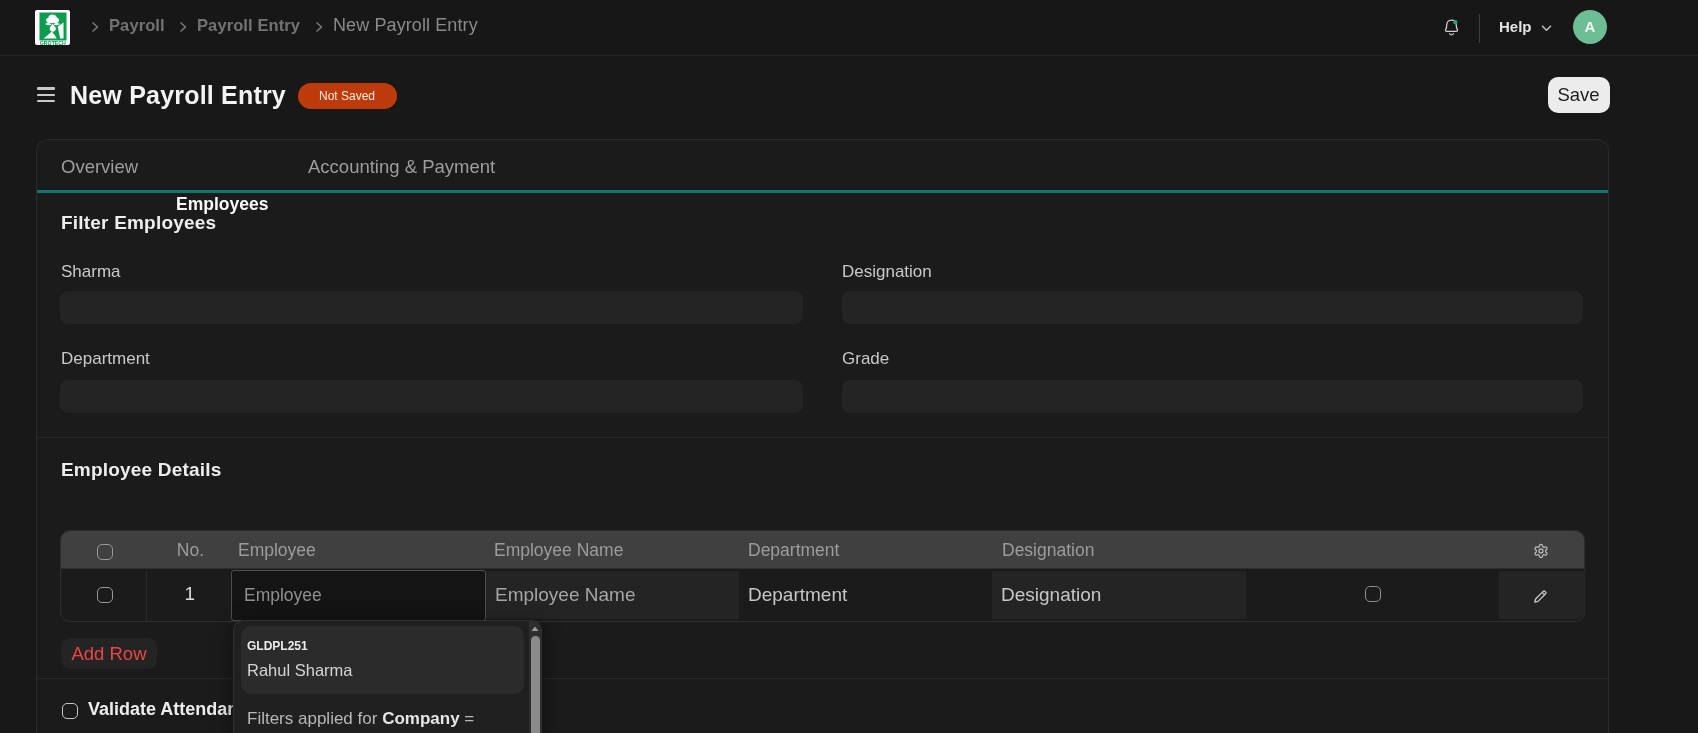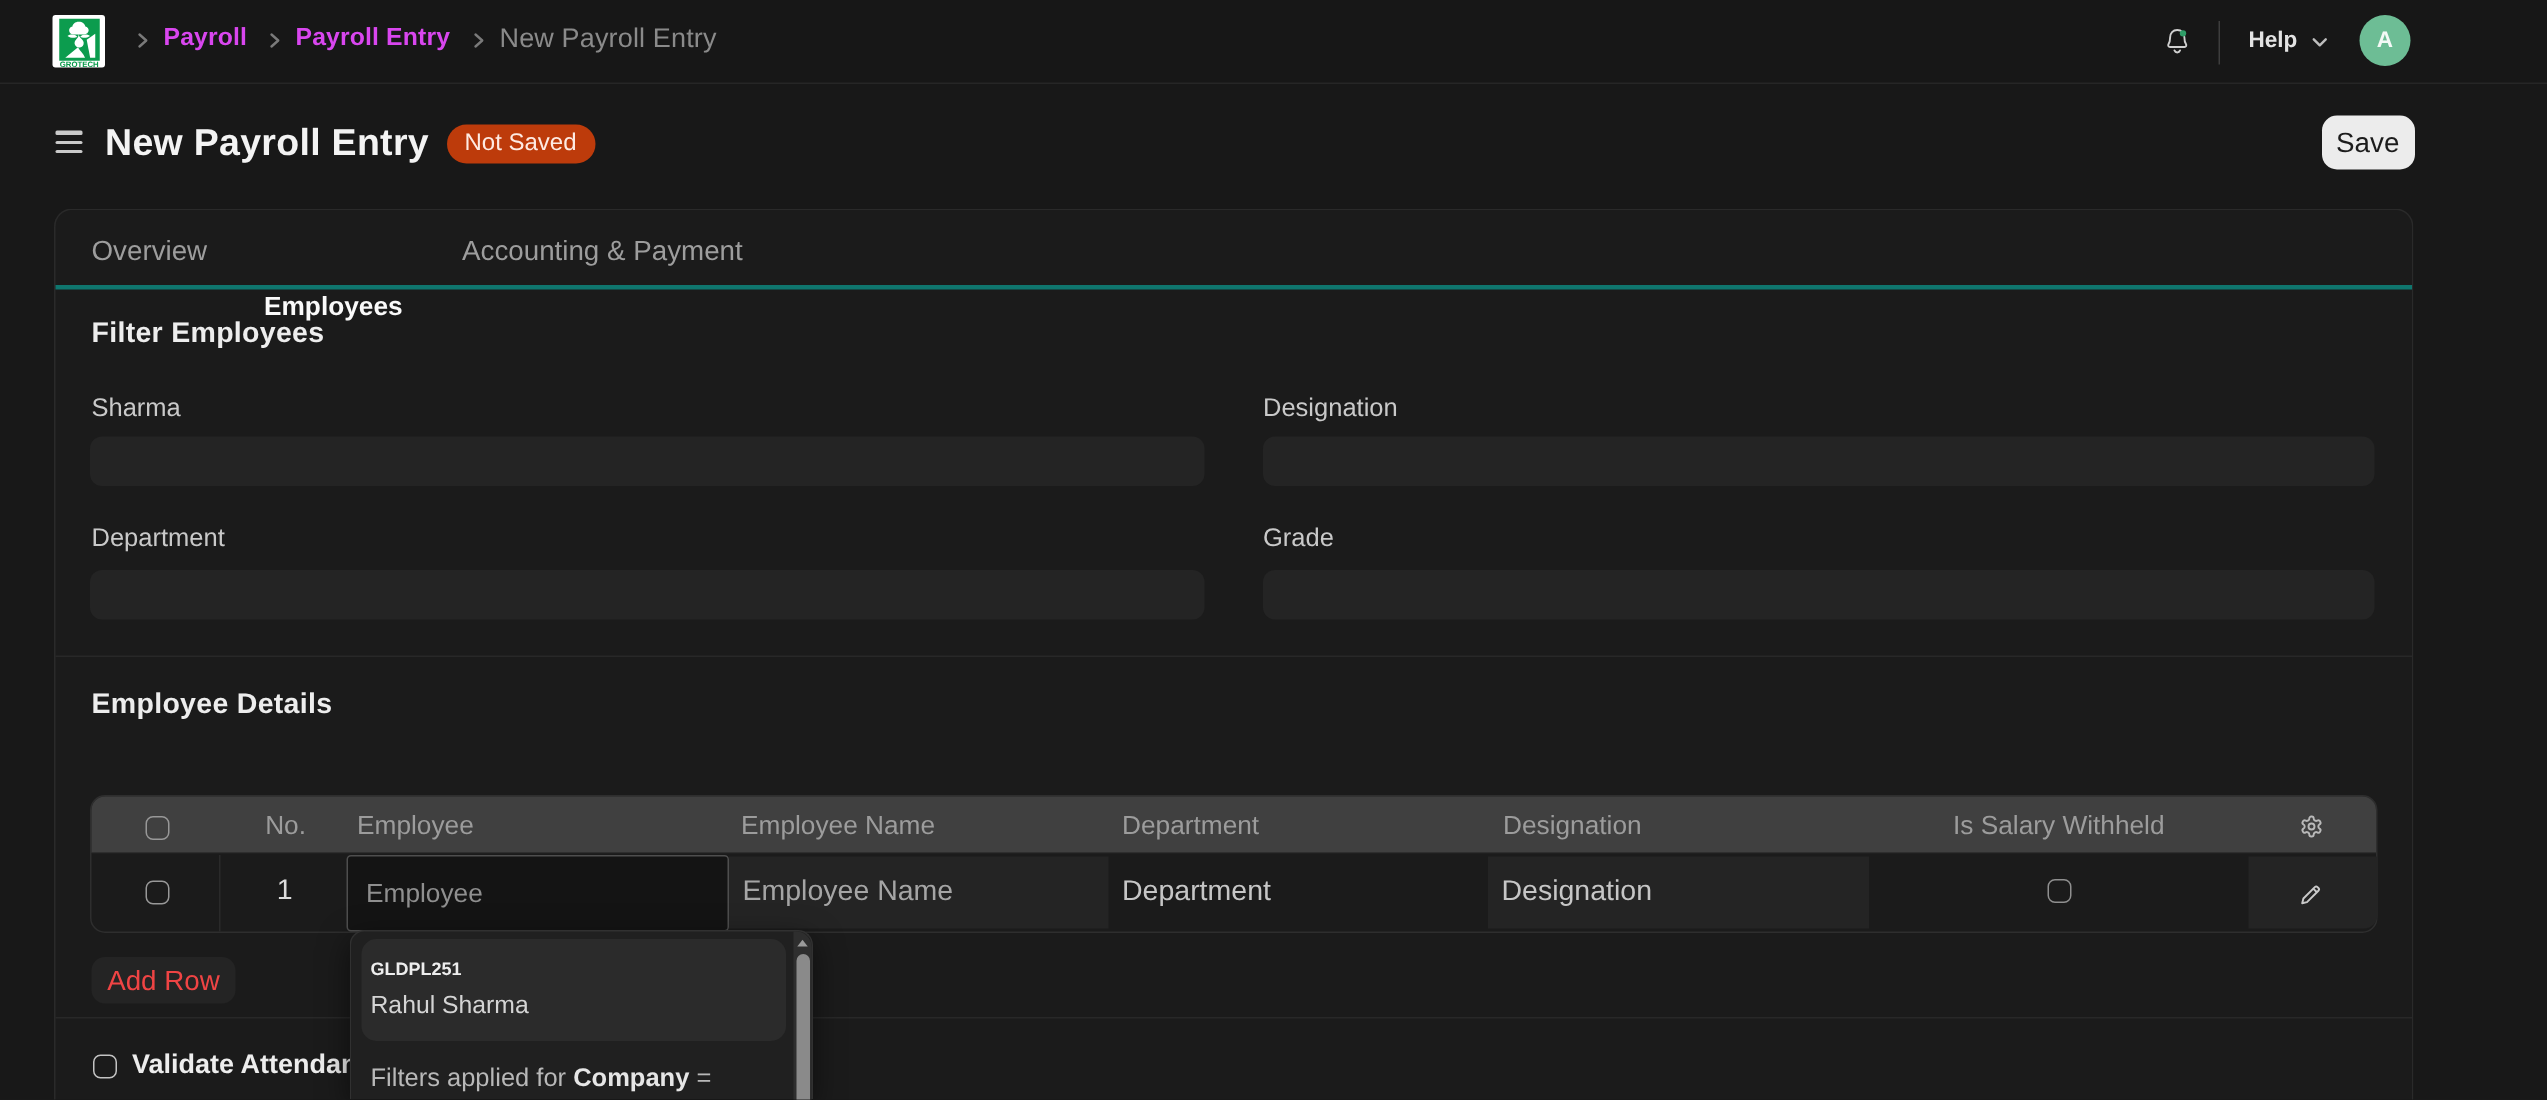--- a/index.html
+++ b/index.html
@@ -3,34 +3,34 @@
 <meta charset="utf-8">
 <style>
   * { margin:0; padding:0; box-sizing:border-box; }
   html,body { width:1698px; height:733px; overflow:hidden; }
   body { background:#181818; font-family:"Liberation Sans", sans-serif; position:relative; }
 
   
   #navbar { position:absolute; left:0; top:0; width:1698px; height:56px; background:#171717; border-bottom:1px solid #262626; }
   #logo { position:absolute; left:35px; top:10px; width:35px; height:35px; background:#ffffff; border-radius:2px; }
   .crumb-sep { position:absolute; top:20px; width:14px; height:14px; }
-  .crumb { position:absolute; top:16px; font-size:16.5px; font-weight:bold; color:#d946ef; letter-spacing:0.1px; }
+  .crumb { position:absolute; top:16px; font-size:16.5px; font-weight:bold; color:#737373; letter-spacing:0.1px; }
   .crumb.current { color:#8a8a8a; font-weight:normal; font-size:18px; top:15px; }
   #searchbar { position:absolute; left:1028px; top:10px; width:374px; height:36px; background:#272727; border-radius:9px; }
   #searchtext { position:absolute; left:45px; top:7px; font-size:17.5px; color:#c9c9c9; }
   #bellwrap { position:absolute; left:1443px; top:18px; width:17px; height:19px; }
   #navdivider { position:absolute; left:1479px; top:14px; width:1px; height:29px; background:#3d3d3d; }
   #helptext { position:absolute; left:1499px; top:18px; font-size:15px; font-weight:bold; color:#e3e3e3; }
   #helpchev { position:absolute; left:1540px; top:22px; }
   #avatar { position:absolute; left:1573px; top:10px; width:34px; height:34px; border-radius:50%; background:#6dbd95; color:#f4f9f6; font-size:15px; font-weight:bold; text-align:center; line-height:34px; }
 
   
   .hline { position:absolute; left:37px; width:17.5px; height:2.2px; background:#c9c9c9; border-radius:1px; }
   #title { position:absolute; left:70px; top:81px; font-size:25px; font-weight:bold; color:#f3f3f3; letter-spacing:0.2px; }
-  #pill { position:absolute; left:297.5px; top:82.5px; width:99px; height:26px; border-radius:13px; background:#bd3b0b; color:#feebe3; font-size:16px; text-align:center; line-height:26px; }
+  #pill { position:absolute; left:297.5px; top:82.5px; width:99px; height:26px; border-radius:13px; background:#bd3b0b; color:#feebe3; font-size:12px; text-align:center; line-height:26px; }
   #savebtn { position:absolute; left:1547.5px; top:77px; width:62px; height:36px; border-radius:10px; background:#ececec; color:#1c1c1c; font-size:18.5px; text-align:center; line-height:35px; }
 
   
   #card { position:absolute; left:36px; top:139px; width:1573px; height:700px; background:#1b1b1b; border:1px solid #2a2a2a; border-bottom:none; border-radius:12px 12px 0 0; }
   
   #tabs { position:absolute; left:0; top:0; width:100%; height:53px; border-bottom:3px solid #0f766e; }
   .tab { position:absolute; top:16px; font-size:18.5px; color:#9d9d9d; }
   .tab.active { color:#fafafa; font-weight:bold; font-size:17.5px; top:17px;margin-top:37px; }
 
   .sechead { position:absolute; font-size:19px; font-weight:bold; color:#ededed; letter-spacing:0.2px; }
@@ -133,21 +133,20 @@
   <div class="sechead" style="left:24px; top:319px;">Employee Details</div>
 
   <div id="grid">
     <div id="gridhead">
       <div class="cbox" style="left:36px; top:13px;"></div>
       <div class="ghtext" style="left:113px; width:30px; text-align:right;">No.</div>
       <div class="ghtext" style="left:177px;">Employee</div>
       <div class="ghtext" style="left:433px;">Employee Name</div>
       <div class="ghtext" style="left:687px;">Department</div>
       <div class="ghtext" style="left:941px;">Designation</div>
-      <div class="ghtext" style="left:1185px; width:253px; text-align:center;">Is Salary Withheld</div>
       <svg id="gear" style="position:absolute; left:1472px; top:12px;" width="16" height="16" viewBox="0 0 24 24" fill="none" stroke="#b9b9b9" stroke-width="1.9" stroke-linecap="round" stroke-linejoin="round">
         <path d="M12.22 2h-.44a2 2 0 0 0-2 2v.18a2 2 0 0 1-1 1.73l-.43.25a2 2 0 0 1-2 0l-.15-.08a2 2 0 0 0-2.73.73l-.22.38a2 2 0 0 0 .73 2.73l.15.1a2 2 0 0 1 1 1.72v.51a2 2 0 0 1-1 1.74l-.15.09a2 2 0 0 0-.73 2.73l.22.38a2 2 0 0 0 2.73.73l.15-.08a2 2 0 0 1 2 0l.43.25a2 2 0 0 1 1 1.73V20a2 2 0 0 0 2 2h.44a2 2 0 0 0 2-2v-.18a2 2 0 0 1 1-1.73l.43-.25a2 2 0 0 1 2 0l.15.08a2 2 0 0 0 2.73-.73l.22-.39a2 2 0 0 0-.73-2.73l-.15-.08a2 2 0 0 1-1-1.74v-.5a2 2 0 0 1 1-1.74l.15-.09a2 2 0 0 0 .73-2.73l-.22-.38a2 2 0 0 0-2.73-.73l-.15.08a2 2 0 0 1-2 0l-.43-.25a2 2 0 0 1-1-1.73V4a2 2 0 0 0-2-2z"></path>
         <circle cx="12" cy="12" r="3"></circle>
       </svg>
     </div>
 
     <div style="position:absolute; left:85px; top:39px; width:1px; height:51px; background:#2a2a2a;"></div>
     <div class="cbox" style="left:36px; top:56px;"></div>
     <div class="celltext" style="position:absolute; left:86px; top:39px; width:57px; text-align:right; padding-right:9px; color:#dcdcdc;">1</div>
     <div id="empinput">

